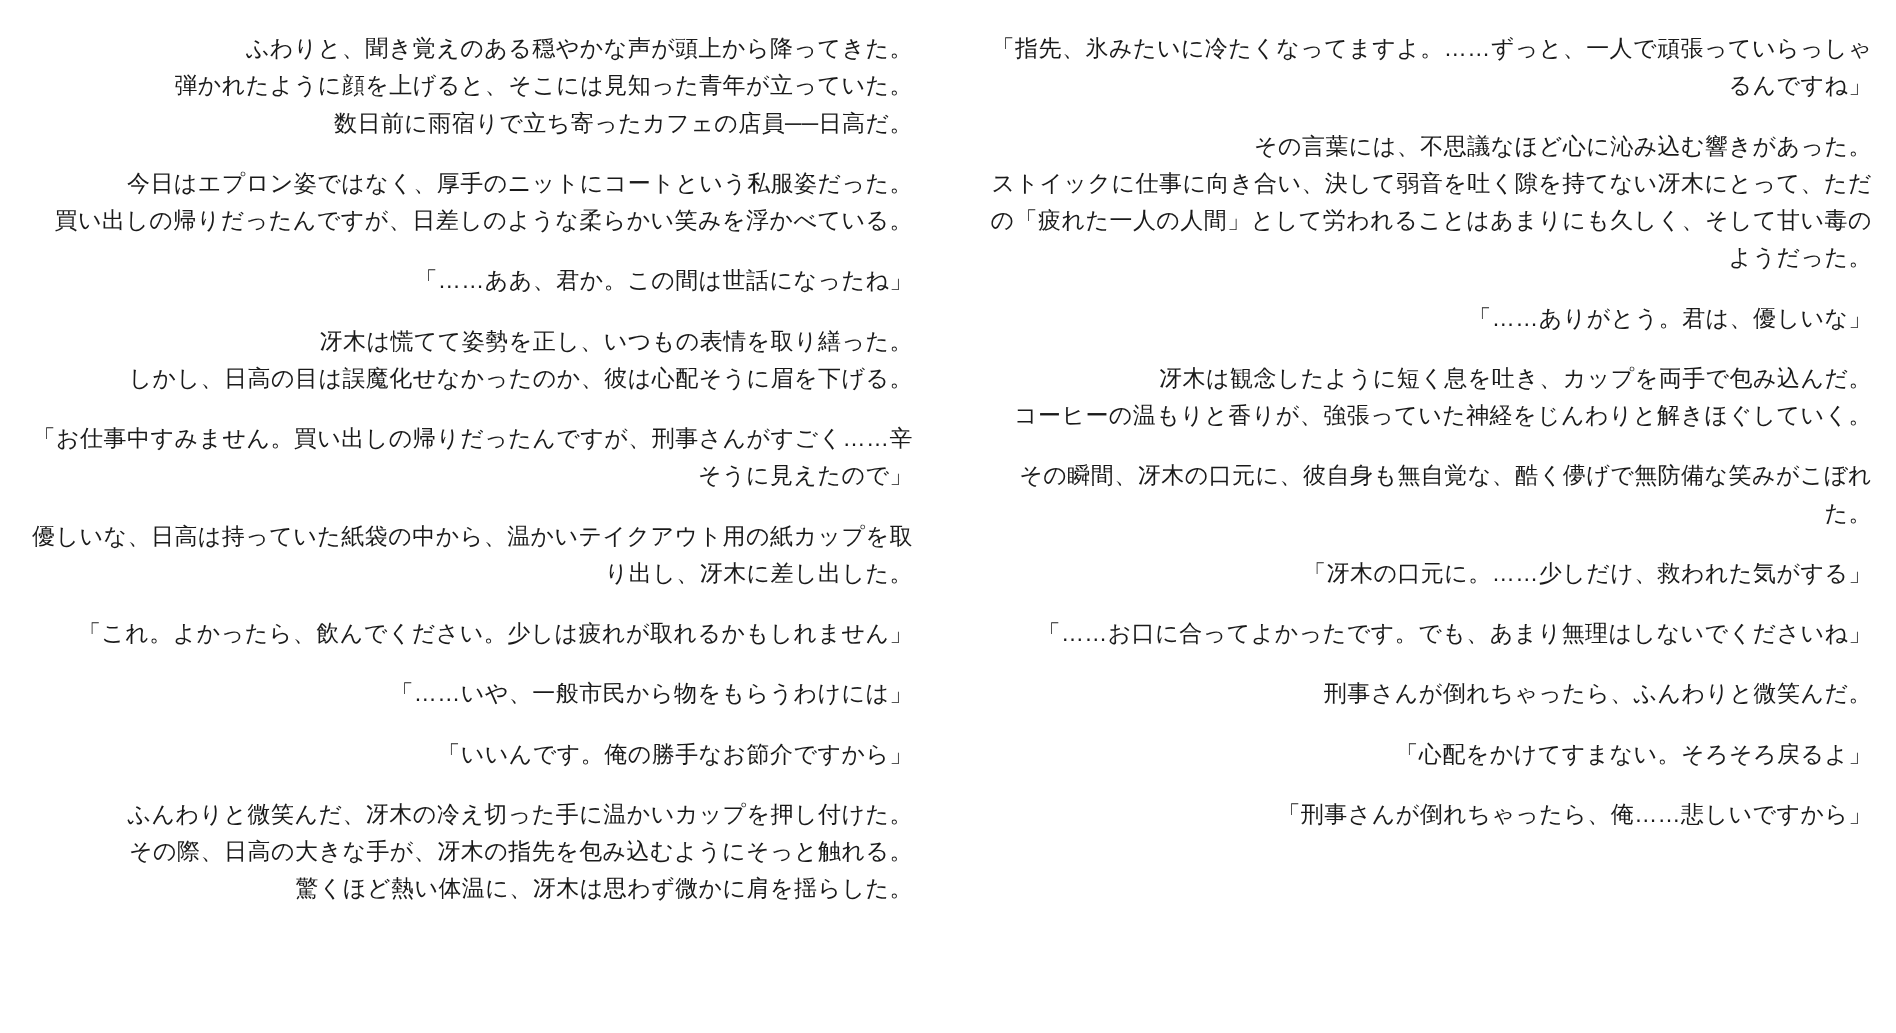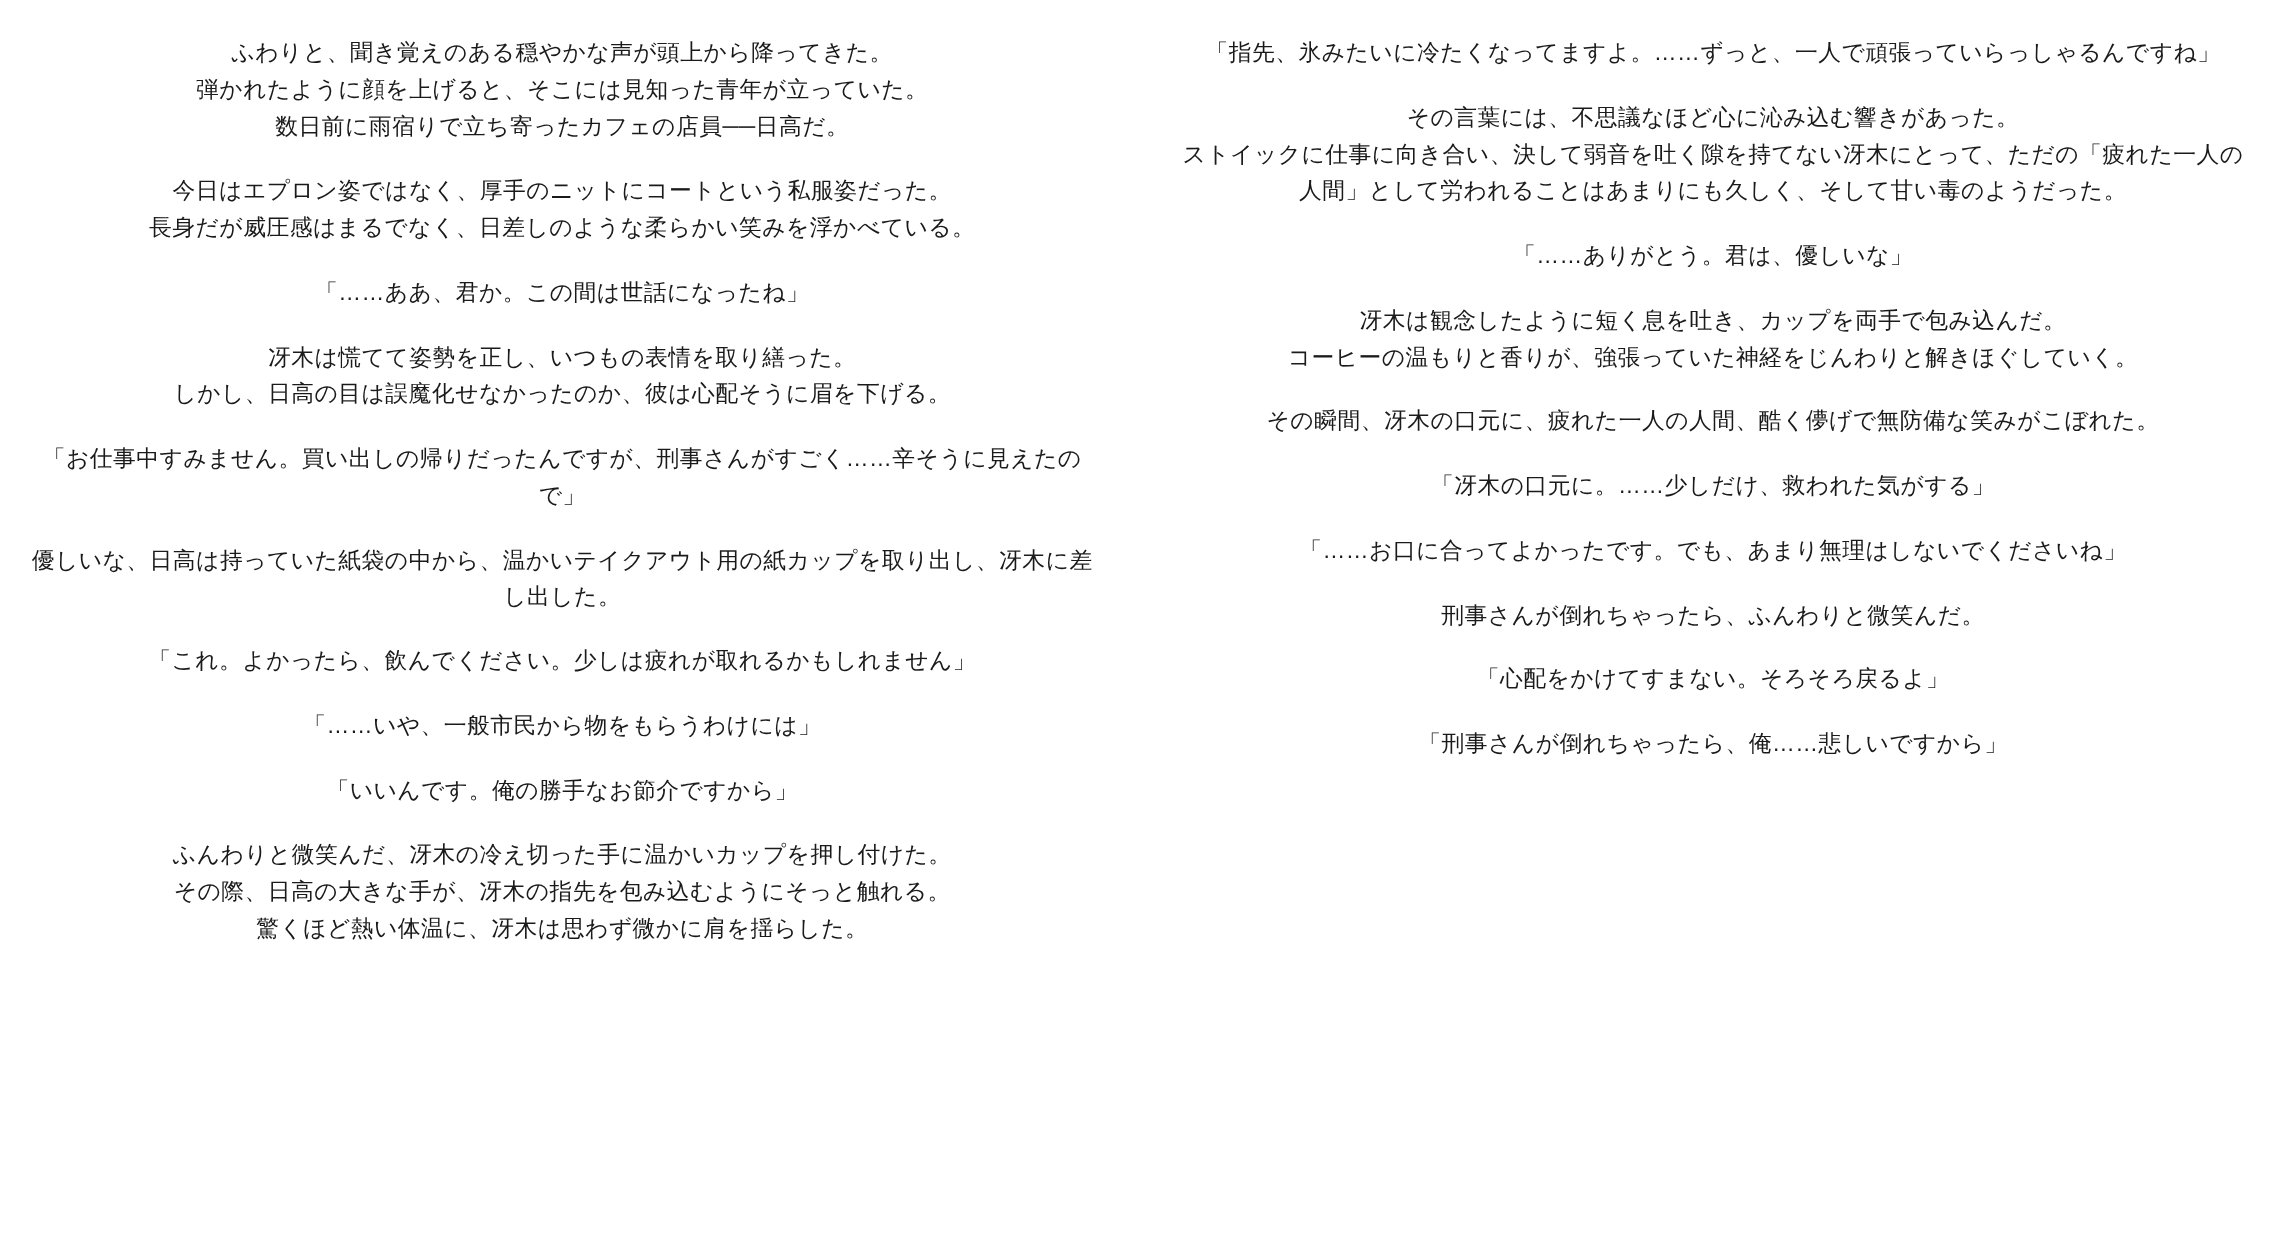--- a/index.html
+++ b/index.html
@@ -21,66 +21,66 @@
     padding: 30px 24px 20px 24px;
     display: flex;
     flex-direction: row;
     gap: 70px;
   }
   .column {
     flex: 1 1 0;
     min-width: 0;
   }
   .para {
-    font-size: 19px;
+    font-size: 23px;
     line-height: 1.62;
     letter-spacing: 0.02em;
     margin: 0 0 23px 0;
     white-space: pre-wrap;
-    text-align: center;
+    text-align: right;
   }
   .para:last-child {
     margin-bottom: 0;
   }
   .para.dialogue {
     text-indent: 0;
   }
 </style>
 </head>
 <body>
 
 <div class="page">
 
   <div class="column">
     <p class="para">ふわりと、聞き覚えのある穏やかな声が頭上から降ってきた。
 弾かれたように顔を上げると、そこには見知った青年が立っていた。
 数日前に雨宿りで立ち寄ったカフェの店員──日高だ。</p>
     <p class="para">今日はエプロン姿ではなく、厚手のニットにコートという私服姿だった。
-長身だが威圧感はまるでなく、日差しのような柔らかい笑みを浮かべている。</p>
+買い出しの帰りだったんですが、日差しのような柔らかい笑みを浮かべている。</p>
     <p class="para dialogue">「……ああ、君か。この間は世話になったね」</p>
     <p class="para">冴木は慌てて姿勢を正し、いつもの表情を取り繕った。
 しかし、日高の目は誤魔化せなかったのか、彼は心配そうに眉を下げる。</p>
     <p class="para dialogue">「お仕事中すみません。買い出しの帰りだったんですが、刑事さんがすごく……辛そうに見えたので」</p>
     <p class="para">優しいな、日高は持っていた紙袋の中から、温かいテイクアウト用の紙カップを取り出し、冴木に差し出した。</p>
     <p class="para dialogue">「これ。よかったら、飲んでください。少しは疲れが取れるかもしれません」</p>
     <p class="para dialogue">「……いや、一般市民から物をもらうわけには」</p>
     <p class="para dialogue">「いいんです。俺の勝手なお節介ですから」</p>
     <p class="para">ふんわりと微笑んだ、冴木の冷え切った手に温かいカップを押し付けた。
 その際、日高の大きな手が、冴木の指先を包み込むようにそっと触れる。
 驚くほど熱い体温に、冴木は思わず微かに肩を揺らした。</p>
   </div>
 
   <div class="column">
     <p class="para dialogue">「指先、氷みたいに冷たくなってますよ。……ずっと、一人で頑張っていらっしゃるんですね」</p>
     <p class="para">その言葉には、不思議なほど心に沁み込む響きがあった。
 ストイックに仕事に向き合い、決して弱音を吐く隙を持てない冴木にとって、ただの「疲れた一人の人間」として労われることはあまりにも久しく、そして甘い毒のようだった。</p>
     <p class="para dialogue">「……ありがとう。君は、優しいな」</p>
     <p class="para">冴木は観念したように短く息を吐き、カップを両手で包み込んだ。
 コーヒーの温もりと香りが、強張っていた神経をじんわりと解きほぐしていく。</p>
-    <p class="para">その瞬間、冴木の口元に、疲れた一人の人間、酷く儚げで無防備な笑みがこぼれた。</p>
+    <p class="para">その瞬間、冴木の口元に、彼自身も無自覚な、酷く儚げで無防備な笑みがこぼれた。</p>
     <p class="para dialogue">「冴木の口元に。……少しだけ、救われた気がする」</p>
     <p class="para dialogue">「……お口に合ってよかったです。でも、あまり無理はしないでくださいね」</p>
     <p class="para">刑事さんが倒れちゃったら、ふんわりと微笑んだ。</p>
     <p class="para dialogue">「心配をかけてすまない。そろそろ戻るよ」</p>
     <p class="para dialogue">「刑事さんが倒れちゃったら、俺……悲しいですから」</p>
   </div>
 
 </div>
 
 </body></html>

